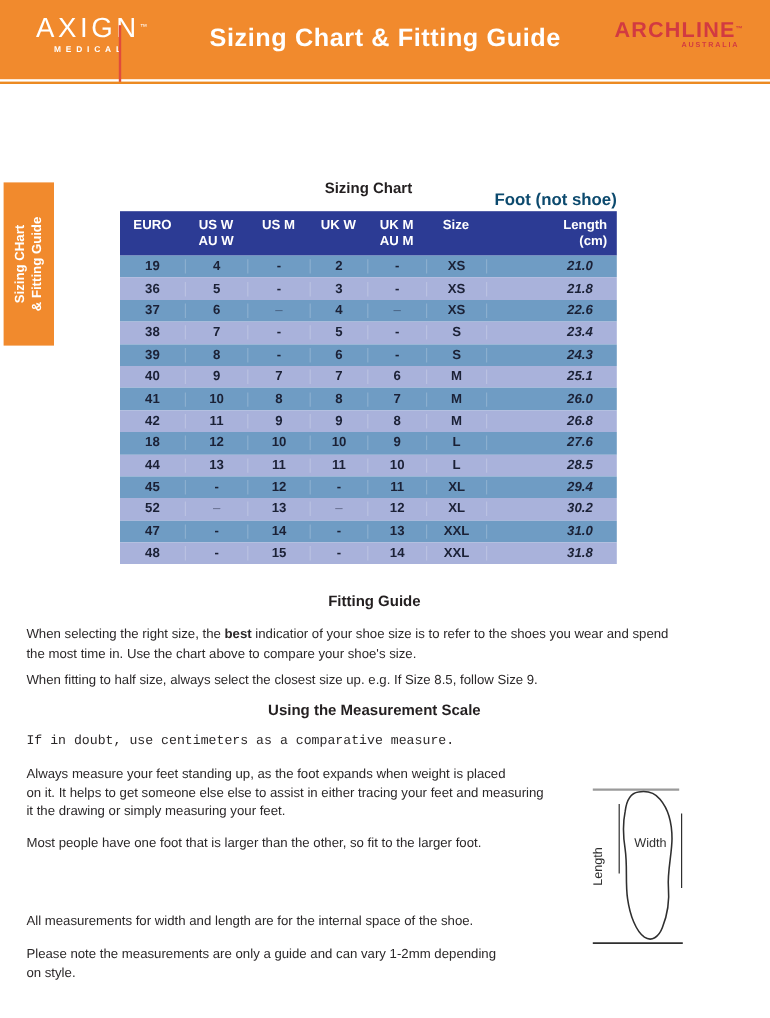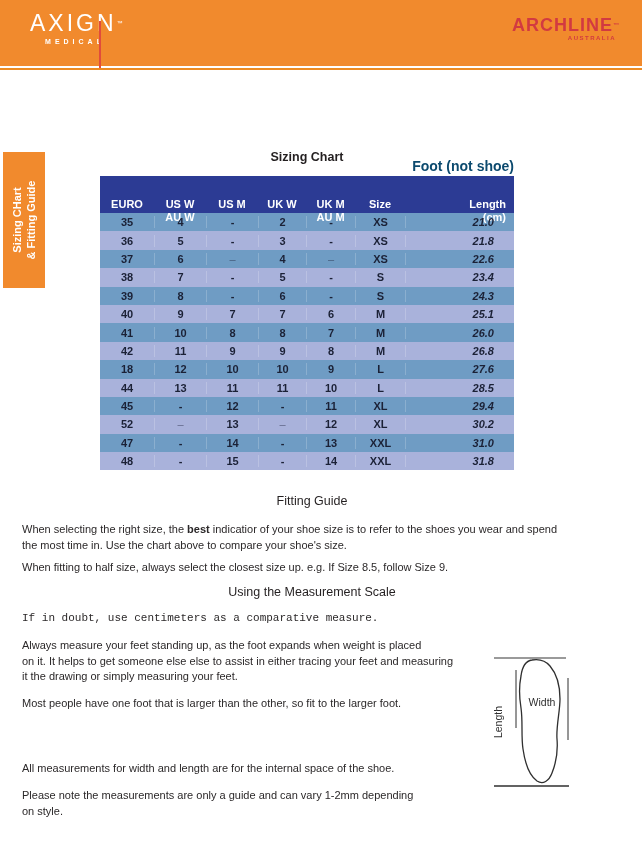--- a/index.html
+++ b/index.html
@@ -27,37 +27,37 @@
             transform:translate(-50%,-50%) rotate(-90deg);
             text-align:center;color:#fff;font-weight:bold;font-size:11px;line-height:14px;}
 
   
   .chart-title{position:absolute;left:100px;top:150px;width:414px;text-align:center;
                font-weight:bold;font-size:12.5px;color:#231F20;}
   .foot-note{position:absolute;left:330px;top:158px;width:184px;text-align:right;
              font-weight:bold;font-size:14px;color:#0c4a6e;}
   .table{position:absolute;left:100px;top:176px;width:414px;}
   .thead{display:flex;background:var(--blue,#2C3B94);height:37px;}
-  .th{display:flex;flex-direction:column;align-items:center;padding-top:22px;
+  .th{display:flex;flex-direction:column;align-items:center;padding-top:6px;
       color:#fff;font-weight:bold;font-size:11px;line-height:13px;box-sizing:border-box;}
   .tr{display:flex;height:18.4px;align-items:center;}
   .tr.dark{background:var(--rowdark,#6F9CC4);}
   .tr.light{background:var(--rowlight,#A9B2DB);}
   .td{font-weight:bold;font-size:11px;color:#1B2136;text-align:center;box-sizing:border-box;
       border-left:1px solid rgba(255,255,255,0.20);}
   .td.c0{border-left:none;}
   .td.muted{color:rgba(35,40,65,0.55);font-weight:normal;}
   .c0{width:54px}.c1{width:52px}.c2{width:52px}.c3{width:48px}.c4{width:49px}.c5{width:50px}
   .c6{width:109px;}
   .th.c6{align-items:flex-end;padding-right:8px;}
   .td.c6{text-align:right;padding-right:20px;font-style:italic;}
 
   
   .sec-h{position:absolute;left:22px;width:580px;text-align:center;
-         font-weight:normal;font-size:12.5px;color:#231F20;}
+         font-weight:bold;font-size:12.5px;color:#231F20;}
   .body-p{position:absolute;left:22px;margin:0;font-size:11px;line-height:15.5px;
           color:#2B2829;white-space:pre-line;}
   .h-fitting{top:494px;}
   .p1{top:522px;width:605px;}
   .p2{top:560px;width:605px;}
   .h-scale{top:585px;}
   .p3{top:611px;width:605px;font-family:Liberation Mono, monospace;}
   .p4{top:638px;width:470px;}
   .p5{top:696px;width:490px;}
   .p6{top:761px;width:480px;}
@@ -68,20 +68,21 @@
 </style>
 </head>
 <body>
 
 <div class="hdr">
   <div class="axign">
     <div class="axign-name"><span>AXIGN</span><span class="axign-tm">™</span></div>
     <div class="axign-sub">MEDICAL</div>
     <div class="axign-line"></div>
   </div>
+  <div class="page-title">Sizing Chart &amp; Fitting Guide</div>
   <div class="archline">
     <div class="arch-name"><span>ARCHLINE</span><span class="arch-tm">™</span></div>
     <div class="arch-sub">AUSTRALIA</div>
   </div>
 </div>
 <div class="hdr-rule"></div>
 
 <div class="tab">
   <div class="tab-text">
     <div>Sizing CHart</div>
@@ -114,21 +115,21 @@
       <div class="th c5">
         <span>Size</span>
       </div>
       <div class="th c6">
         <span>Length</span>
         <span>(cm)</span>
       </div>
     </div>
   <div>
       <div class="tr dark">
-        <div class="td c0">35</div>
+        <div class="td c0">19</div>
         <div class="td c1">4</div>
         <div class="td c2">-</div>
         <div class="td c3">2</div>
         <div class="td c4">-</div>
         <div class="td c5">XS</div>
         <div class="td c6">21.0</div>
       </div>
       <div class="tr light">
         <div class="td c0">36</div>
         <div class="td c1">5</div>

